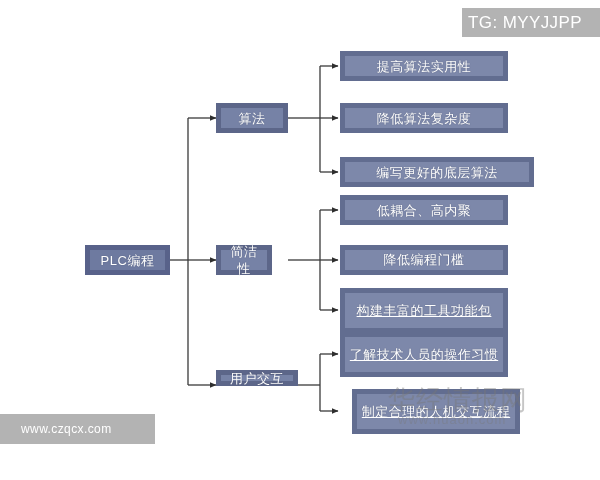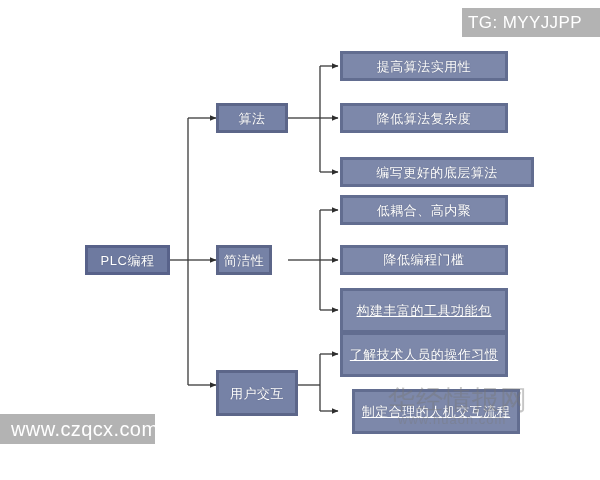--- a/index.html
+++ b/index.html
@@ -24,21 +24,21 @@
     position: absolute;
     left: 0; top: 0;
     width: 600px;
     height: 480px;
     pointer-events: none;
   }
   .node {
     position: absolute;
     box-sizing: border-box;
     background: #7a85a8;
-    border: 3px solid #eab308;
+    border: 5px solid #eab308;
     color: #ffffff;
     display: flex;
     align-items: center;
     justify-content: center;
     text-align: center;
     font-size: 13px;
     line-height: 17px;
     letter-spacing: 0.5px;
     padding: 0 4px;
     text-shadow: 0 0 1px rgba(40,48,70,0.5);
@@ -74,22 +74,22 @@
     top: 8px;
     width: 138px;
     height: 29px;
     padding-left: 6px;
   }
   #band-site {
     left: 0;
     bottom: 36px;
     width: 155px;
     height: 30px;
-    padding-left: 11px;
-    font-size: 20px;
+    padding-left: 21px;
+    font-size: 12px;
     margin-top: 47px;
   }
   #watermark {
     position: absolute;
     left: 388px;
     top: 382px;
     width: 200px;
     height: 48px;
     pointer-events: none;
   }
@@ -152,21 +152,21 @@
       <path d="M320,354 L320,411"></path>
       <path d="M320,354 L338,354" marker-end="url(#arrowhead)"></path>
       <path d="M320,411 L338,411" marker-end="url(#arrowhead)"></path>
     </g>
   </svg>
 
   <div class="node root" style="left:85px; top:245px; width:85px; height:30px;">PLC编程</div>
 
   <div class="node level1" style="left:216px; top:103px; width:72px; height:30px;">算法</div>
   <div class="node level1" style="left:216px; top:245px; width:56px; height:30px;">简洁性</div>
-  <div class="node level1" style="left:216px; top:370px; width:82px; height:46px;">用户交互</div>
+  <div class="node level1" style="left:216px; top:370px; width:82px; height:16px;">用户交互</div>
 
   <div class="node leaf" style="left:340px; top:51px; width:168px; height:30px;">提高算法实用性</div>
   <div class="node leaf" style="left:340px; top:103px; width:168px; height:30px;">降低算法复杂度</div>
   <div class="node leaf" style="left:340px; top:157px; width:194px; height:30px;">编写更好的底层算法</div>
 
   <div class="node leaf" style="left:340px; top:195px; width:168px; height:30px;">低耦合、高内聚</div>
   <div class="node leaf" style="left:340px; top:245px; width:168px; height:30px;font-family:Liberation Mono, monospace;">降低编程门槛</div>
   <div class="node leaf two-line" style="left:340px; top:288px; width:168px; height:45px;">构建丰富的工具功能包</div>
 
   <div class="node leaf two-line" style="left:340px; top:332px; width:168px; height:45px;">了解技术人员的操作习惯</div>

